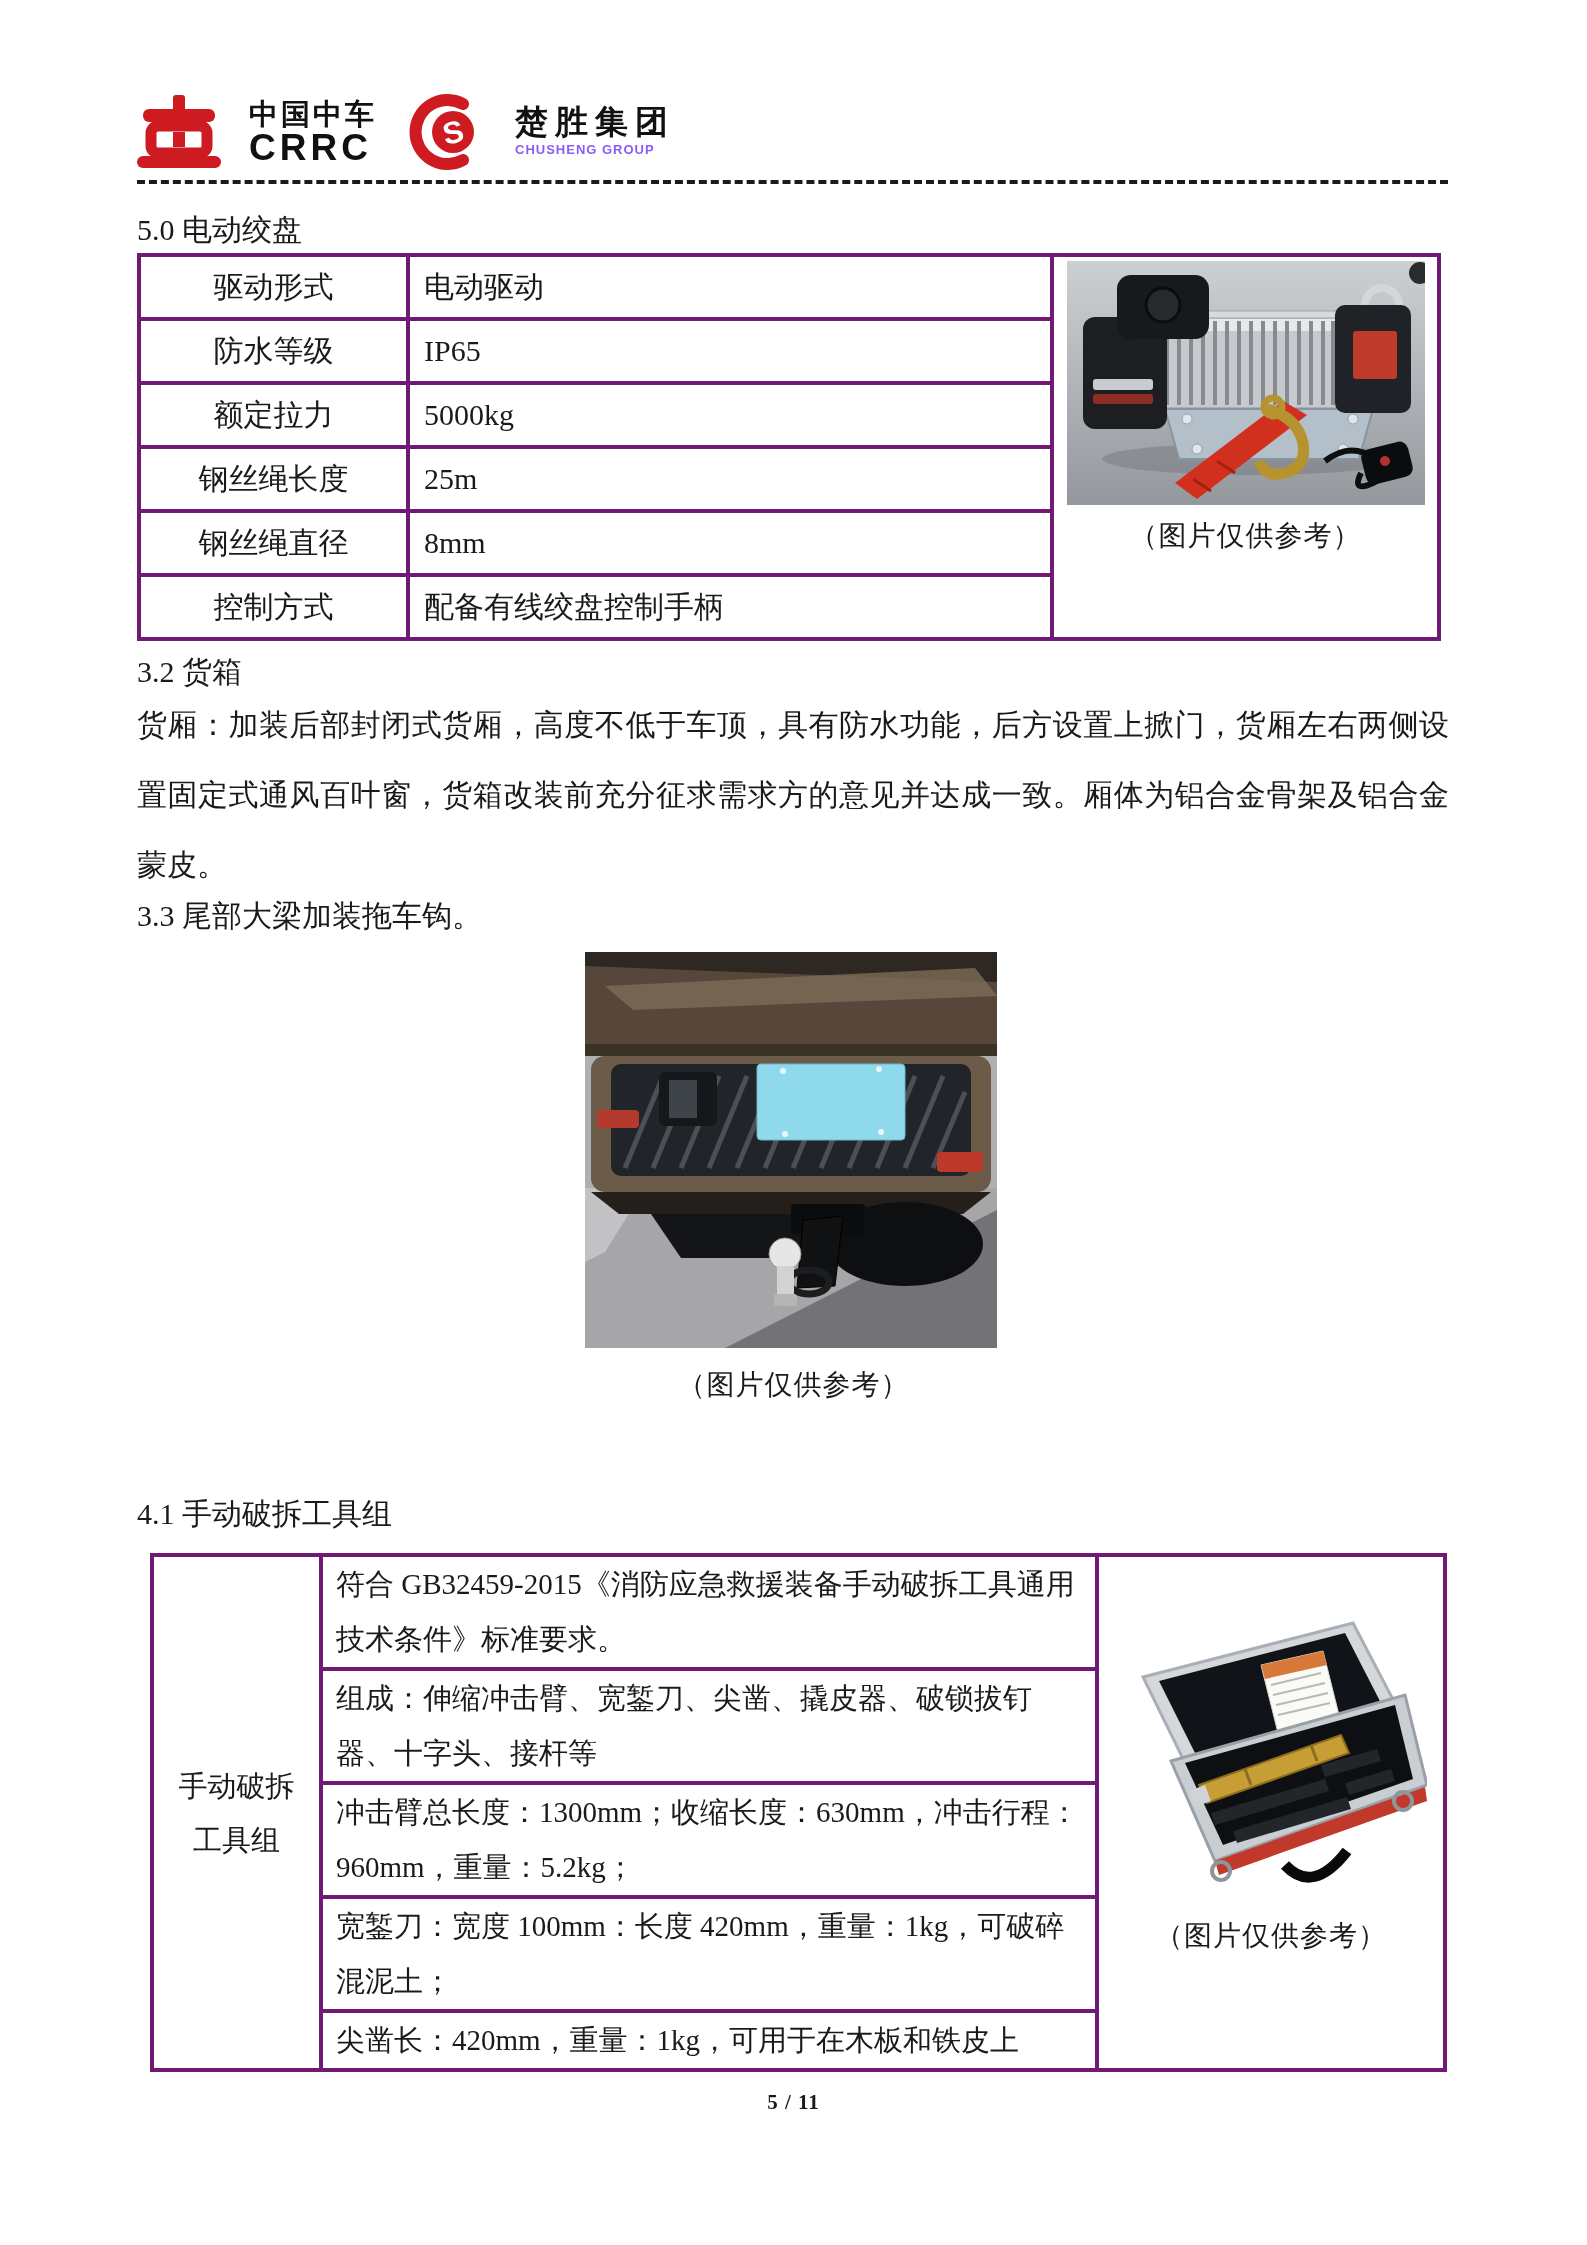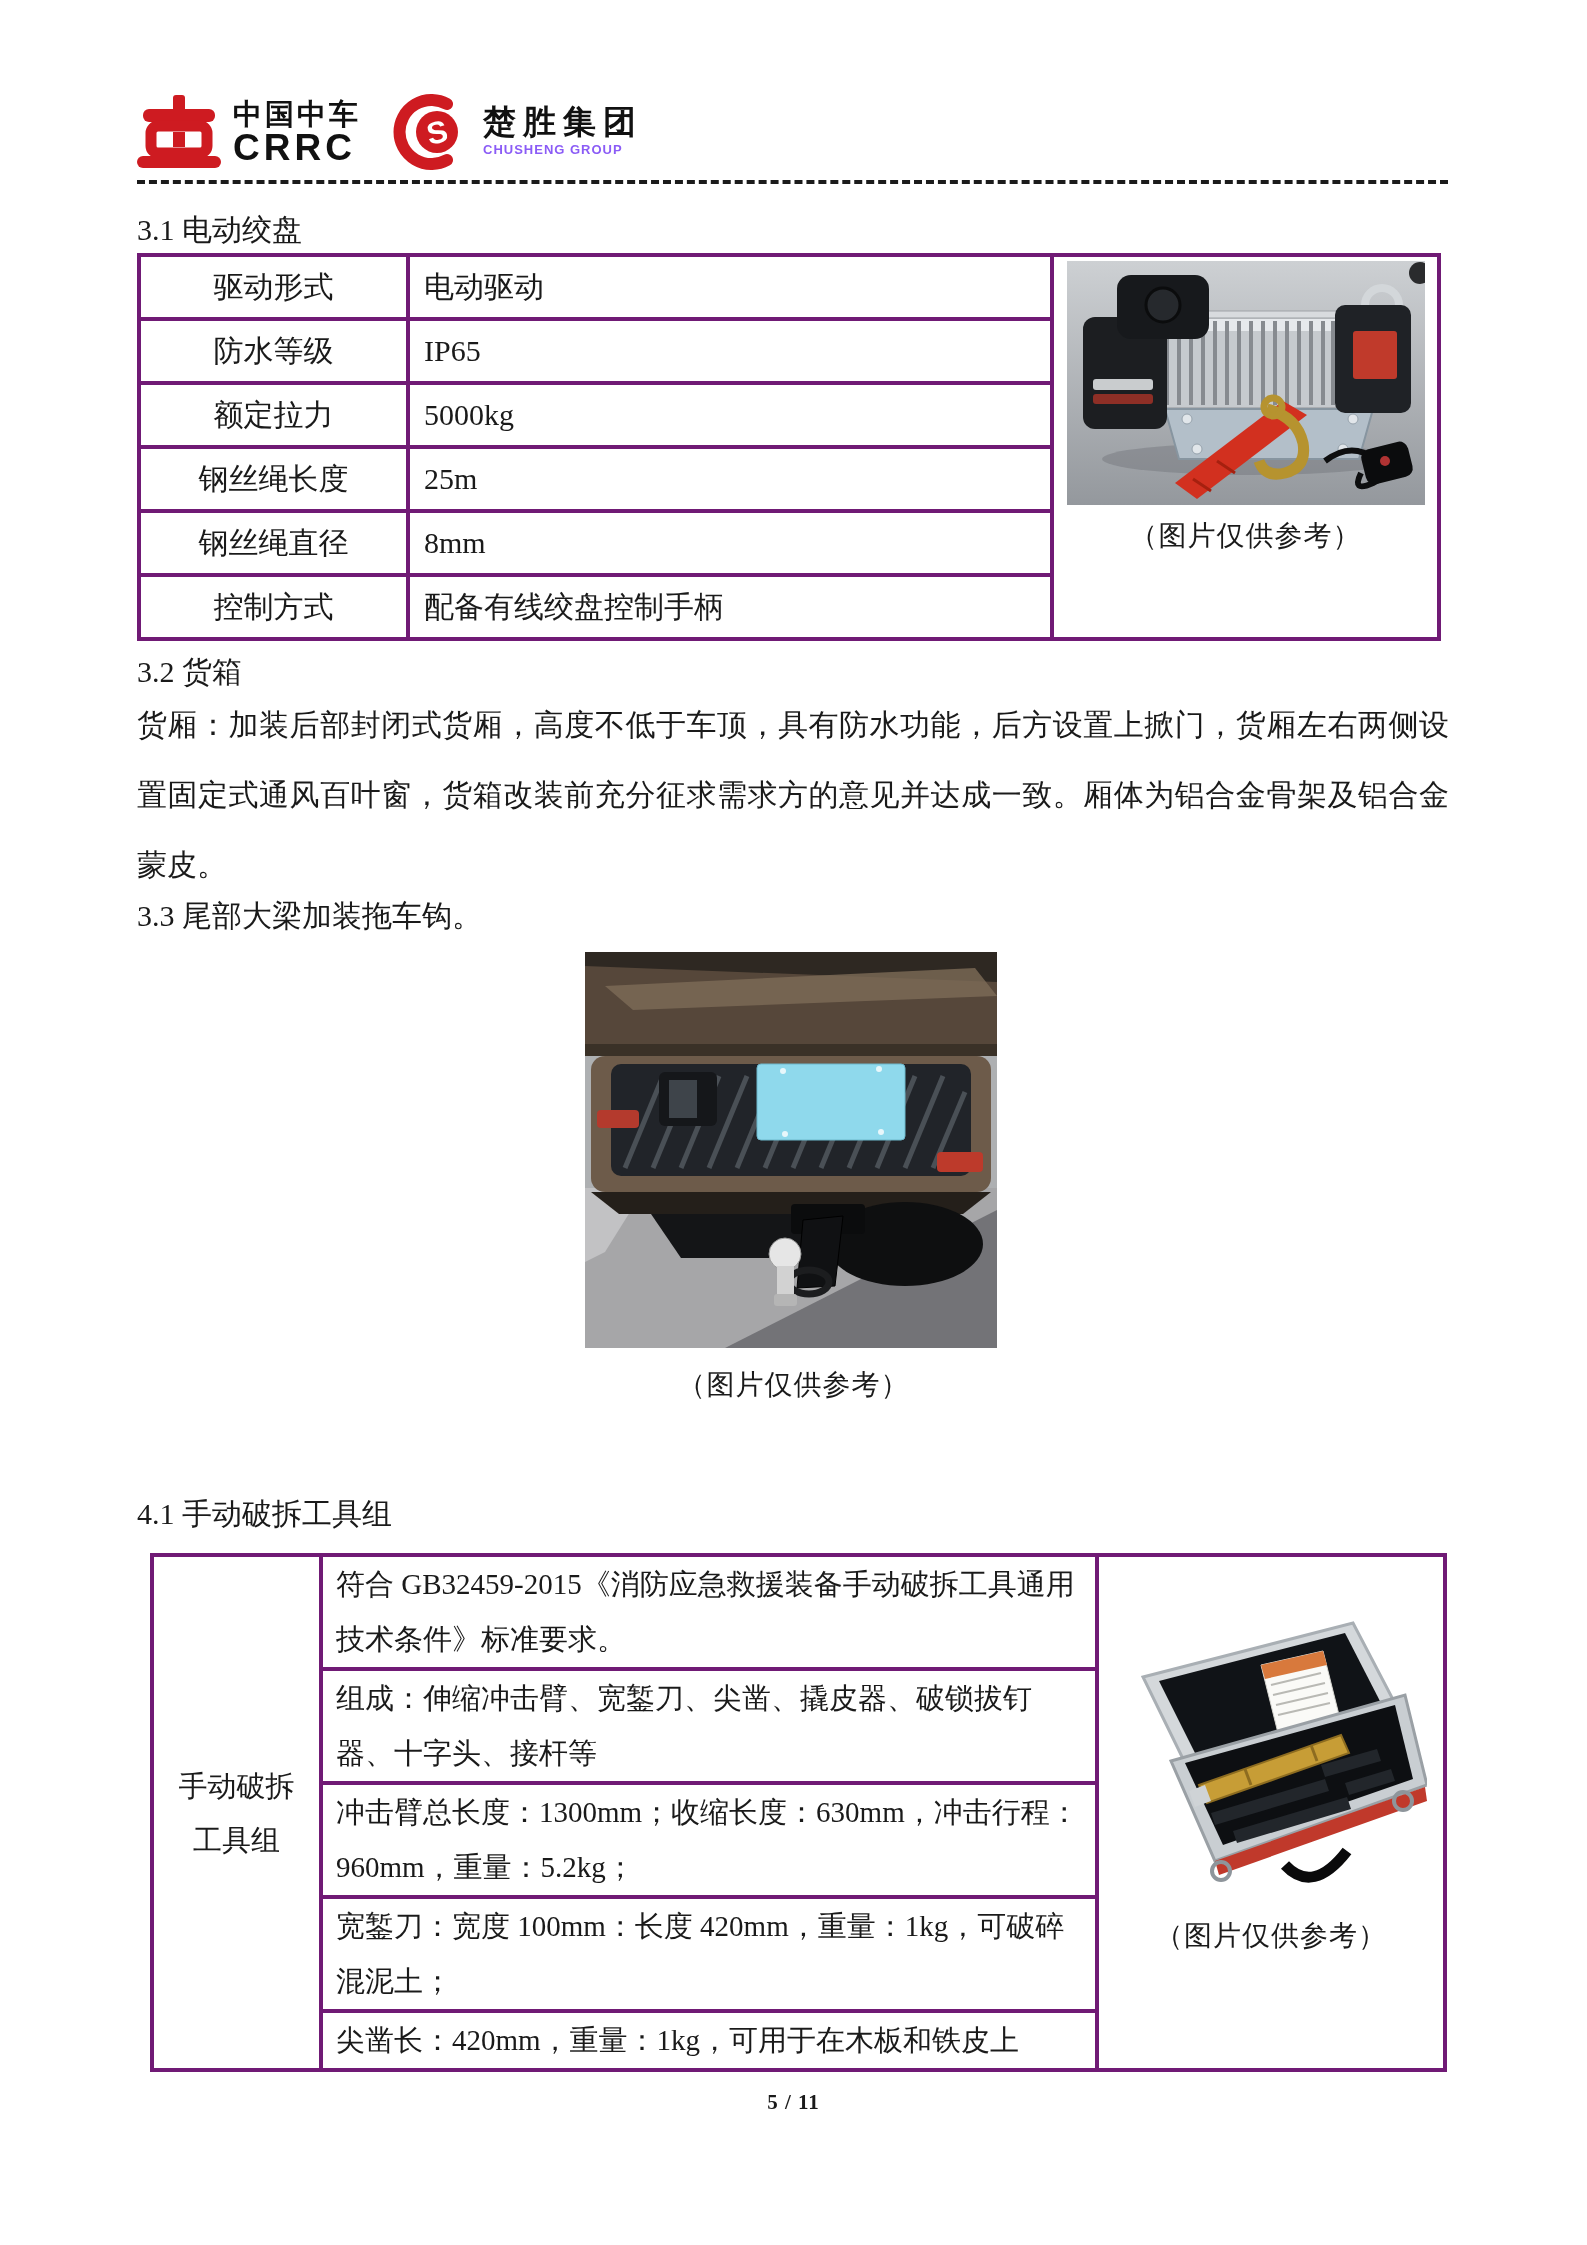--- a/index.html
+++ b/index.html
@@ -3,21 +3,21 @@
 <meta charset="utf-8">
 <style>
   html,body { margin:0; padding:0; background:#e8e8e8; }
   #page {
     position:relative; width:1587px; height:2245px; margin:0 auto;
     background:#ffffff; overflow:hidden;
     font-family:"Liberation Serif","DejaVu Serif",serif; color:#1a1a1a;
   }
   
   .hdr { position:absolute; left:137px; top:94px; display:flex; align-items:center; }
-  .logo-text { margin-left:12px; font-family:"Liberation Sans","DejaVu Sans",sans-serif; }
+  .logo-text { margin-left:28px; font-family:"Liberation Sans","DejaVu Sans",sans-serif; }
   .crrc-cn { font-size:29px; font-weight:bold; letter-spacing:3px; line-height:32px; color:#111; }
   .crrc-en { font-size:37px; font-weight:900; letter-spacing:4px; line-height:36px; color:#111; }
   .cs-wrap { margin-left:30px; }
   .cs-cn { font-size:33px; font-weight:bold; letter-spacing:7px; line-height:36px; color:#111; }
   .cs-en { font-size:13px; font-weight:bold; letter-spacing:1px; line-height:20px; color:#8b5cf6; }
   .dashline { position:absolute; left:137px; top:180px; width:1311px; border-top:4px dashed #1b1b1b; }
 
   
   .sec-title { position:absolute; left:137px; font-size:30px; white-space:nowrap; }
   .pos31 { top:210px; }
@@ -90,21 +90,21 @@
       <circle cx="46" cy="38" r="21" fill="#CE1B21"></circle>
       <text x="46" y="49" text-anchor="middle" font-size="31" font-weight="bold" fill="#ffffff" font-family="Liberation Sans, sans-serif" transform="rotate(-12 46 38)">S</text>
     </svg>
     <div class="logo-text">
       <div class="cs-cn">楚胜集团</div>
       <div class="cs-en">CHUSHENG GROUP</div>
     </div>
   </div>
   <div class="dashline"></div>
 
-  <div class="sec-title pos31">3.1 电动绞盘</div>
+  <div class="sec-title pos31">5.0 电动绞盘</div>
 
   <table class="t1">
     <colgroup>
         <col style="width:269px">
         <col style="width:644px">
         <col style="width:387px">
       </colgroup>
     <tbody>
         <tr>
       <td class="lab">驱动形式</td>

